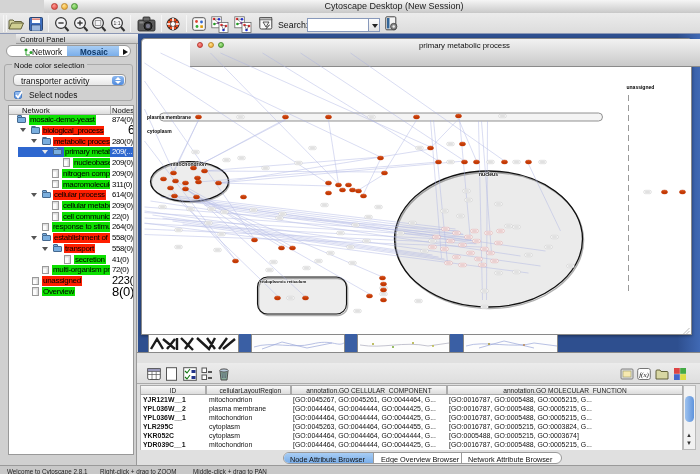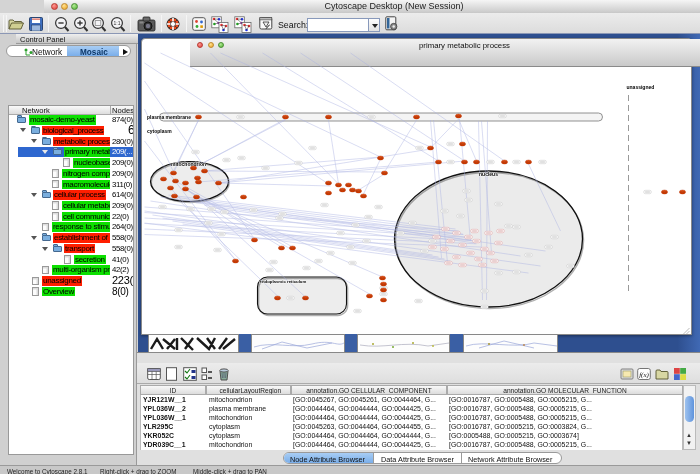--- a/index.html
+++ b/index.html
@@ -145,20 +145,36 @@
     <span style="position:absolute;left:25px;top:1.5px;font-size:8.2px;color:#111">Network</span>
     <span style="position:absolute;left:73px;top:1.5px;font-size:8.2px;font-weight:bold;color:#103a6a">Mosaic</span>
     <div style="position:absolute;right:2px;top:3px;width:0;height:0;border-top:3px solid transparent;border-bottom:3px solid transparent;border-left:5px solid #111"></div>
     <svg style="position:absolute;left:17px;top:2px" width="9" height="9" viewBox="0 0 9 9">
         <circle cx="2" cy="2" r="1.5" fill="#2da02d"></circle>
         <circle cx="7" cy="4.5" r="1.5" fill="#2da02d"></circle>
         <path d="M2,3.5 L2,7 M2,7 L6,7" stroke="#2da02d" stroke-width="1" fill="none"></path>
       </svg>
   </div>
 
+  <div style="position:absolute;left:4px;top:30px;width:129px;height:37px;border:1px solid #aaa;border-radius:3px">
+    <span style="position:absolute;left:7px;top:-4px;background:#d0d0d0;padding:0 2px;font-size:7.8px;color:#111">Node color selection</span>
+    <div style="position:absolute;left:8px;top:9px;width:113px;height:11.5px;background:linear-gradient(#fff,#e8e8e8);border:1px solid #999;border-radius:4px">
+      <span style="position:absolute;left:7px;top:0.5px;font-size:8.4px;color:#111">transporter activity</span>
+      <div style="position:absolute;right:1px;top:0.5px;width:12px;height:9.5px;background:linear-gradient(#8db8ee,#4f8ade);border-radius:3px">
+        <div style="position:absolute;left:3px;top:1.2px;width:0;height:0;border-left:3px solid transparent;border-right:3px solid transparent;border-bottom:3px solid #fff"></div>
+        <div style="position:absolute;left:3px;bottom:1.2px;width:0;height:0;border-left:3px solid transparent;border-right:3px solid transparent;border-top:3px solid #fff"></div>
+      </div>
+    </div>
+    <div style="position:absolute;left:9px;top:26px;width:8px;height:8px;background:linear-gradient(#9cc1f0,#5e93e0);border:1px solid #4a7ec4;border-radius:2px">
+      <svg width="10" height="10" viewBox="0 0 10 10" style="position:absolute;left:-1px;top:-2px">
+          <path d="M2,5 L4,7.5 L8,1.5" stroke="#fff" stroke-width="1.8" fill="none"></path>
+        </svg>
+    </div>
+    <span style="position:absolute;left:24px;top:25px;font-size:8.4px;color:#111">Select nodes</span>
+  </div>
 
   <div style="position:absolute;left:8px;top:71px;width:126px;height:350px;background:#fff;border:1px solid #999;overflow:hidden">
     <div style="position:absolute;left:0;top:0;width:126px;height:8.5px;background:linear-gradient(#fafafa,#ddd);border-bottom:1px solid #aaa">
       <span style="position:absolute;left:13px;top:0px;font-size:7.6px;color:#111">Network</span>
       <span style="position:absolute;left:103px;top:0px;font-size:7.6px;color:#111">Nodes</span>
       <span style="position:absolute;left:101px;top:0;width:1px;height:8.5px;background:#aaa"></span>
     </div>
     <div style="position:absolute;left:-1px;top:-105px;width:126px;height:460px">
         <div style="position:absolute;left:9px;top:115.7px;width:9px;height:6.5px;background:#7aaede;border:0.5px solid #44688f;border-radius:1px"></div>
         <div style="position:absolute;left:9px;top:114.2px;width:4.5px;height:2.5px;background:#7aaede;border:0.5px solid #44688f;border-radius:1px"></div>
@@ -211,27 +227,27 @@
         <div style="position:absolute;left:34px;top:245.5px;width:0;height:0;border-left:3.2px solid transparent;border-right:3.2px solid transparent;border-top:4.5px solid #555"></div>
         <div style="position:absolute;left:45px;top:244.5px;width:9px;height:6.5px;background:#7aaede;border:0.5px solid #44688f;border-radius:1px"></div>
         <div style="position:absolute;left:45px;top:243.0px;width:4.5px;height:2.5px;background:#7aaede;border:0.5px solid #44688f;border-radius:1px"></div>
         <div style="position:absolute;left:56px;top:242.9px;height:9.6px;background:#ff1e00;color:#000;font-size:8px;letter-spacing:-0.3px;line-height:9.6px;padding:0 1px;white-space:nowrap;overflow:hidden;max-width:46px">transport</div>
         <div style="position:absolute;left:104px;top:242.9px;font-size:7.8px;letter-spacing:-0.3px;line-height:9.6px;color:#000;white-space:nowrap">558(0)</div>
         <div style="position:absolute;left:56px;top:254.0px;width:7px;height:8.5px;background:#fdfdfd;border:0.6px solid #999;box-shadow:inset -1.5px 1.5px 0 #ddd"></div>
         <div style="position:absolute;left:66px;top:253.6px;height:9.6px;background:#0ce000;color:#000;font-size:8px;letter-spacing:-0.3px;line-height:9.6px;padding:0 1px;white-space:nowrap;overflow:hidden;max-width:36px">secretion</div>
         <div style="position:absolute;left:104px;top:253.6px;font-size:7.8px;letter-spacing:-0.3px;line-height:9.6px;color:#000;white-space:nowrap">41(0)</div>
         <div style="position:absolute;left:34px;top:264.7px;width:7px;height:8.5px;background:#fdfdfd;border:0.6px solid #999;box-shadow:inset -1.5px 1.5px 0 #ddd"></div>
         <div style="position:absolute;left:44px;top:264.3px;height:9.6px;background:#0ce000;color:#000;font-size:8px;letter-spacing:-0.3px;line-height:9.6px;padding:0 1px;white-space:nowrap;overflow:hidden;max-width:58px">multi-organism pro</div>
-        <div style="position:absolute;left:104px;top:264.3px;font-size:7.8px;letter-spacing:-0.3px;line-height:9.6px;color:#000;white-space:nowrap">42(2)</div>
+        <div style="position:absolute;left:104px;top:264.3px;font-size:7.8px;letter-spacing:-0.3px;line-height:9.6px;color:#000;white-space:nowrap">72(0)</div>
         <div style="position:absolute;left:24px;top:275.5px;width:7px;height:8.5px;background:#fdfdfd;border:0.6px solid #999;box-shadow:inset -1.5px 1.5px 0 #ddd"></div>
         <div style="position:absolute;left:34px;top:275.1px;height:9.6px;background:#ff1e00;color:#000;font-size:8px;letter-spacing:-0.3px;line-height:9.6px;padding:0 1px;white-space:nowrap;overflow:hidden;max-width:68px">unassigned</div>
         <div style="position:absolute;left:104px;top:275.1px;font-size:11px;letter-spacing:-0.3px;line-height:9.6px;color:#000;white-space:nowrap">223(0)</div>
         <div style="position:absolute;left:24px;top:286.2px;width:7px;height:8.5px;background:#fdfdfd;border:0.6px solid #999;box-shadow:inset -1.5px 1.5px 0 #ddd"></div>
         <div style="position:absolute;left:34px;top:285.8px;height:9.6px;background:#0ce000;color:#000;font-size:8px;letter-spacing:-0.3px;line-height:9.6px;padding:0 1px;white-space:nowrap;overflow:hidden;max-width:68px">Overview</div>
-        <div style="position:absolute;left:104px;top:285.8px;font-size:10px;letter-spacing:-0.3px;line-height:9.6px;color:#000;white-space:nowrap">8(0)</div>
+        <div style="position:absolute;left:104px;top:285.8px;font-size:13px;letter-spacing:-0.3px;line-height:9.6px;color:#000;white-space:nowrap">8(0)</div>
       </div>
   </div>
 </div>
 <div id="mdi">
   <div id="win">
     <div id="wtb">
         <div class="t">primary metabolic process</div>
       <div class="light" style="left:7px;top:3px;width:6px;height:6px;background:radial-gradient(circle at 35% 30%,#ff9d96,#ec6560 55%,#d94942);border:0.5px solid #b83a32"></div>
       <div class="light" style="left:17.5px;top:3px;width:6px;height:6px;background:radial-gradient(circle at 35% 30%,#ffe39a,#f5bf4f 55%,#e3a33a);border:0.5px solid #c08a2e"></div>
       <div class="light" style="left:28px;top:3px;width:6px;height:6px;background:radial-gradient(circle at 35% 30%,#b6eb9a,#7ccc5f 55%,#58aa3d);border:0.5px solid #4a8f34"></div>
@@ -724,21 +740,21 @@
 
   <div class="abs" style="left:683px;top:385px;width:13px;height:65px;background:#f2f2f2;border:1px solid #bbb">
     <div class="abs" style="left:1px;top:10px;width:9px;height:26px;background:linear-gradient(90deg,#9ec2ee,#5f94dd);border-radius:5px"></div>
     <div class="abs" style="left:2px;top:46px;font-size:6px;color:#333">▲</div>
     <div class="abs" style="left:2px;top:54px;font-size:6px;color:#333">▼</div>
   </div>
 
   <div class="abs" style="left:283px;top:452px;width:279px;height:12px;background:#fff;border:1px solid #9a9a9a;border-radius:6px;overflow:hidden;font-size:7.3px;color:#111">
     <div class="abs" style="left:0;top:0;width:89px;height:12px;background:linear-gradient(#a8cdf4,#71a8e8)"></div>
     <span class="abs" style="left:6px;top:1.5px">Node Attribute Browser</span>
-    <span class="abs" style="left:97px;top:1.5px">Data Attribute Browser</span>
+    <span class="abs" style="left:97px;top:1.5px">Edge Overview Browser</span>
     <span class="abs" style="left:184px;top:1.5px">Network Attribute Browser</span>
     <span class="abs" style="left:89px;top:0;width:1px;height:12px;background:#9a9a9a"></span>
     <span class="abs" style="left:177px;top:0;width:1px;height:12px;background:#9a9a9a"></span>
   </div>
 </div>
 <div id="status">
   <span class="abs" style="left:7px;top:2px">Welcome to Cytoscape 2.8.1</span>
   <span class="abs" style="left:100px;top:2px">Right-click + drag to ZOOM</span>
   <span class="abs" style="left:193px;top:2px">Middle-click + drag to PAN</span>
 </div>

